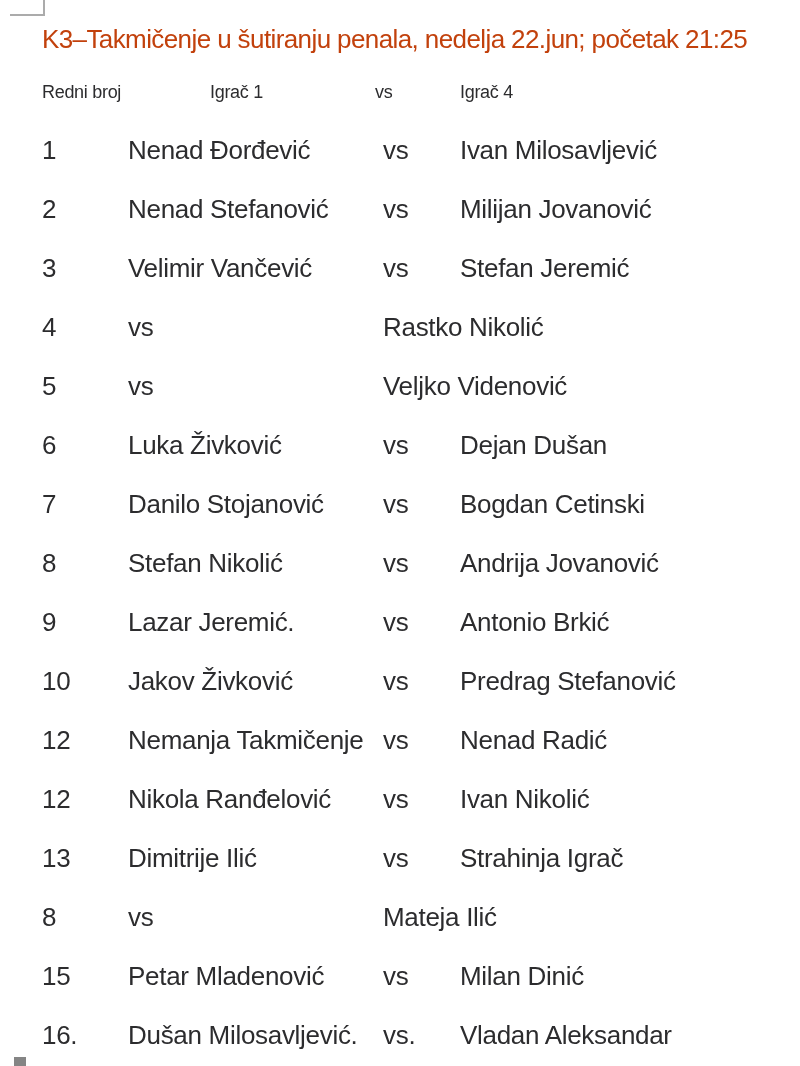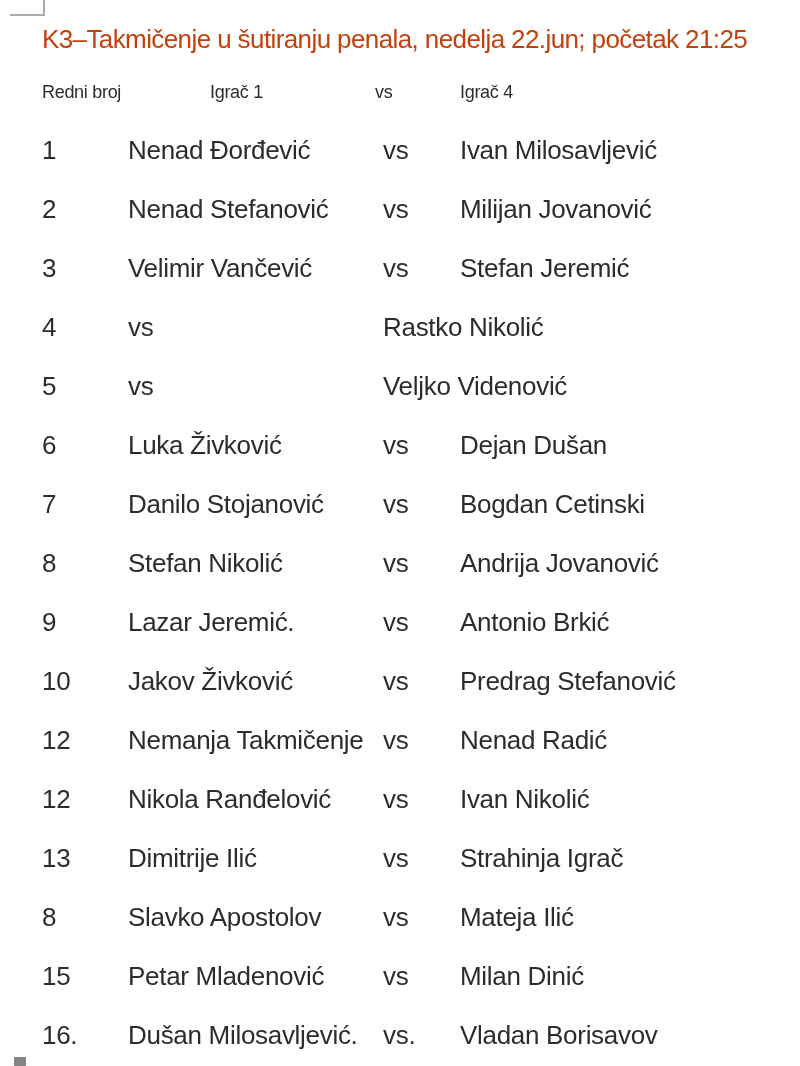--- a/index.html
+++ b/index.html
@@ -183,36 +183,35 @@
 
     <div class="row">
       <span class="cell">13</span>
       <span class="cell">Dimitrije Ilić</span>
       <span class="cell">vs</span>
       <span class="cell">Strahinja Igrač</span>
     </div>
 
     <div class="row">
       <span class="cell">8</span>
-      <span class="cell">Slavko Apostolov</span>
       <span class="cell">vs</span>
       <span class="cell">Mateja Ilić</span>
     </div>
 
     <div class="row">
       <span class="cell">15</span>
       <span class="cell">Petar Mladenović</span>
       <span class="cell">vs</span>
       <span class="cell">Milan Dinić</span>
     </div>
 
     <div class="row">
       <span class="cell">16.</span>
       <span class="cell">Dušan Milosavljević.</span>
       <span class="cell">vs.</span>
-      <span class="cell">Vladan Borisavov</span>
+      <span class="cell">Vladan Aleksandar</span>
     </div>
 
   </div>
 
   <div class="corner-bl"></div>
 
 </div>
 
 </body></html>

